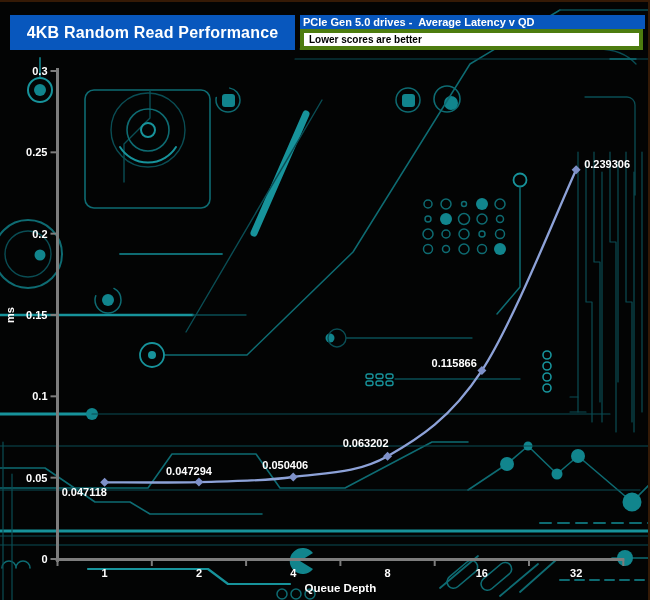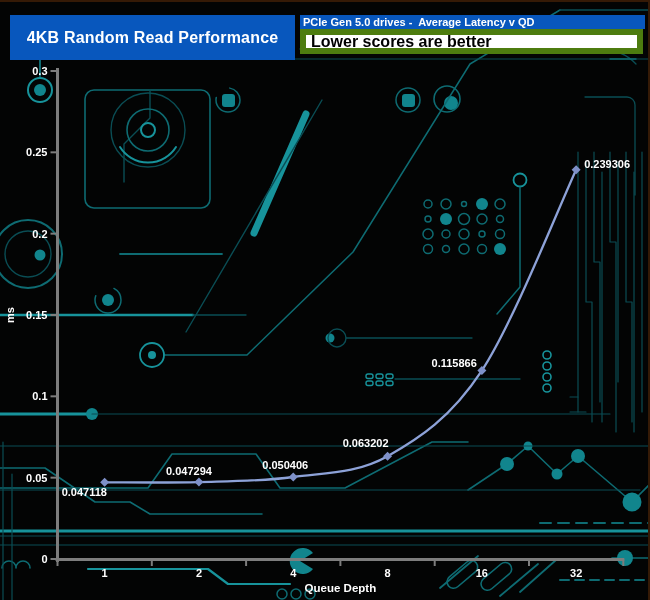--- a/index.html
+++ b/index.html
@@ -5,33 +5,33 @@
   html,body{margin:0;padding:0;background:#111;}
   .stage{
     position:relative;width:650px;height:600px;background:#030404;overflow:hidden;
     font-family:"Liberation Sans", sans-serif;
     border-top:2px solid #351a06;border-right:2px solid #351a06;box-sizing:border-box;
   }
   svg{position:absolute;left:0;top:0;}
   .bgsvg{z-index:1;}
   .plotsvg{z-index:3;}
   .titlebar{
-    position:absolute;z-index:5;left:10px;top:13px;width:285px;height:45px;
+    position:absolute;z-index:5;left:10px;top:13px;width:285px;height:35px;
     display:flex;align-items:center;justify-content:center;
     color:#fff;font-weight:bold;font-size:16px;letter-spacing:0.2px;
   }
   .subhead{position:absolute;z-index:5;left:300px;top:13px;width:345px;}
   .subhead-blue{
     height:14px;display:flex;align-items:center;padding-left:3px;
     color:#fff;font-weight:bold;font-size:11px;white-space:pre;
   }
   .subhead-white{
     height:13px;display:flex;align-items:center;padding-left:5px;margin-right:2px;
-    background:#ffffff;color:#000;font-weight:bold;font-size:16px;
-    border:6px solid #4d7c0f;
+    background:#ffffff;color:#000;font-weight:bold;font-size:10px;
+    border:4px solid #4d7c0f;
   }
   text{font-family:"Liberation Sans", sans-serif;}
 </style>
 </head>
 <body>
 
 <div class="stage">
 
   <svg class="bgsvg" width="650" height="600" viewBox="0 0 650 600">
     <g fill="none" stroke-linecap="round" stroke-linejoin="round">

